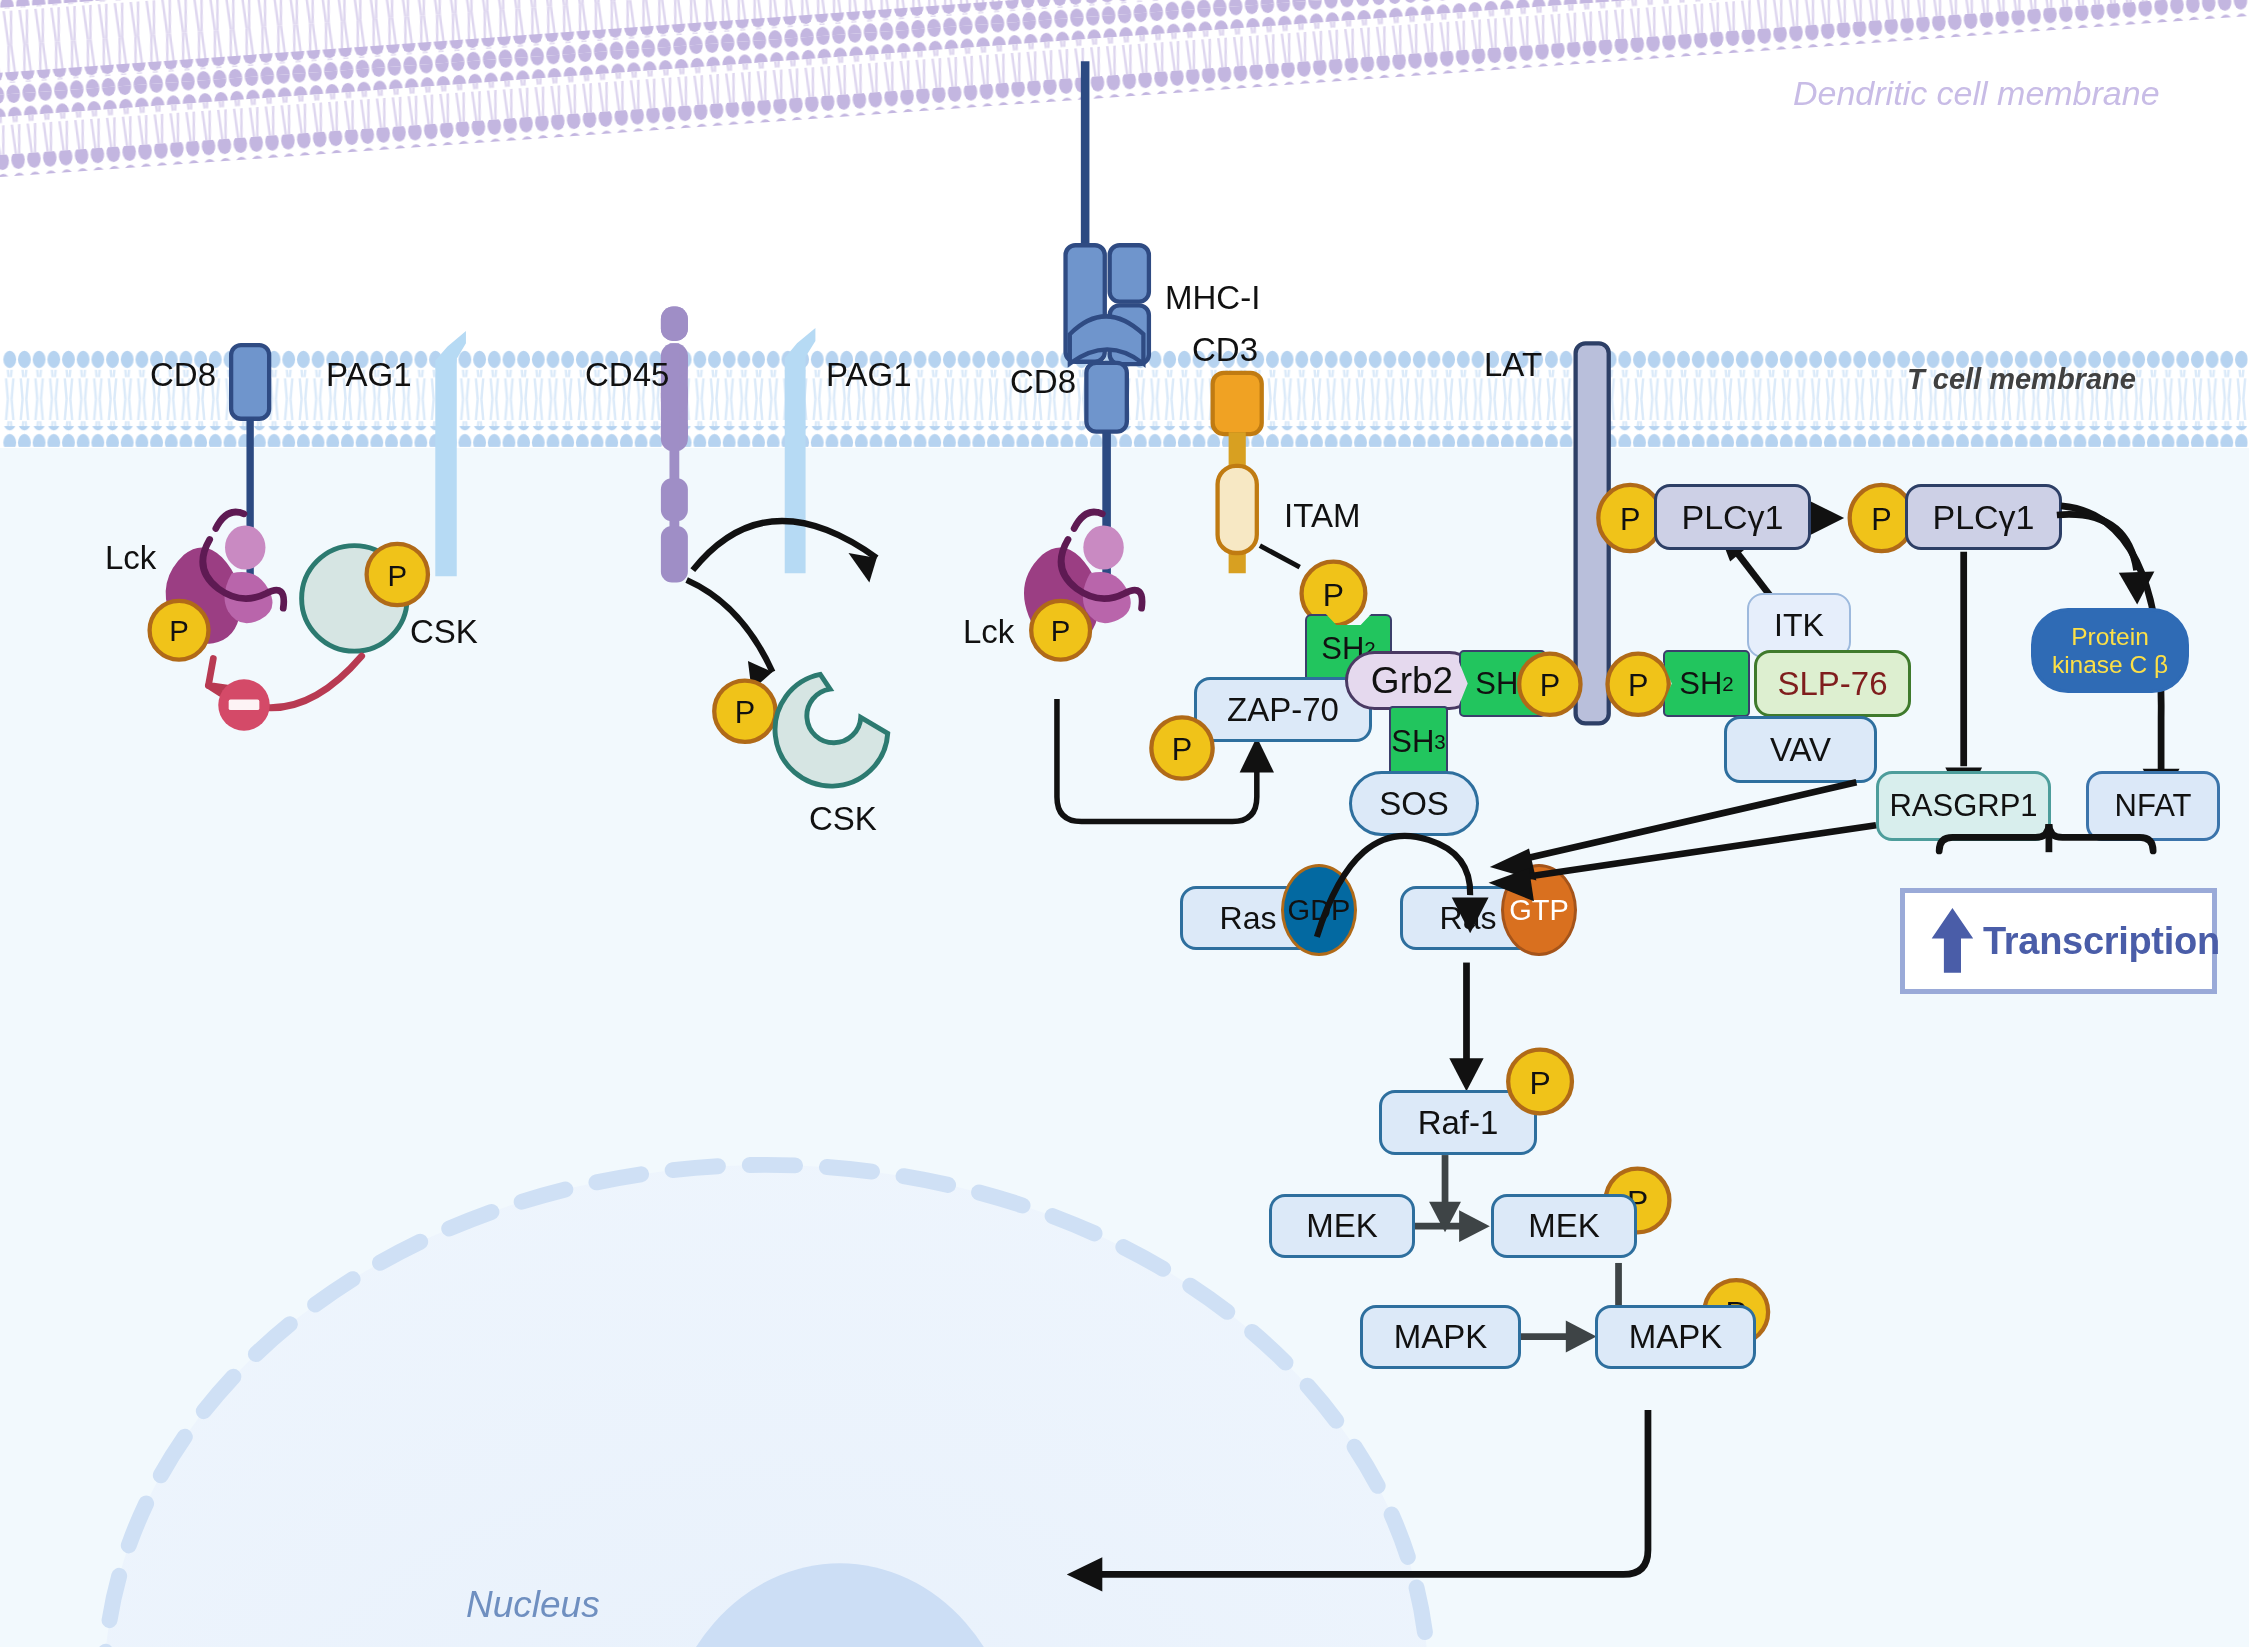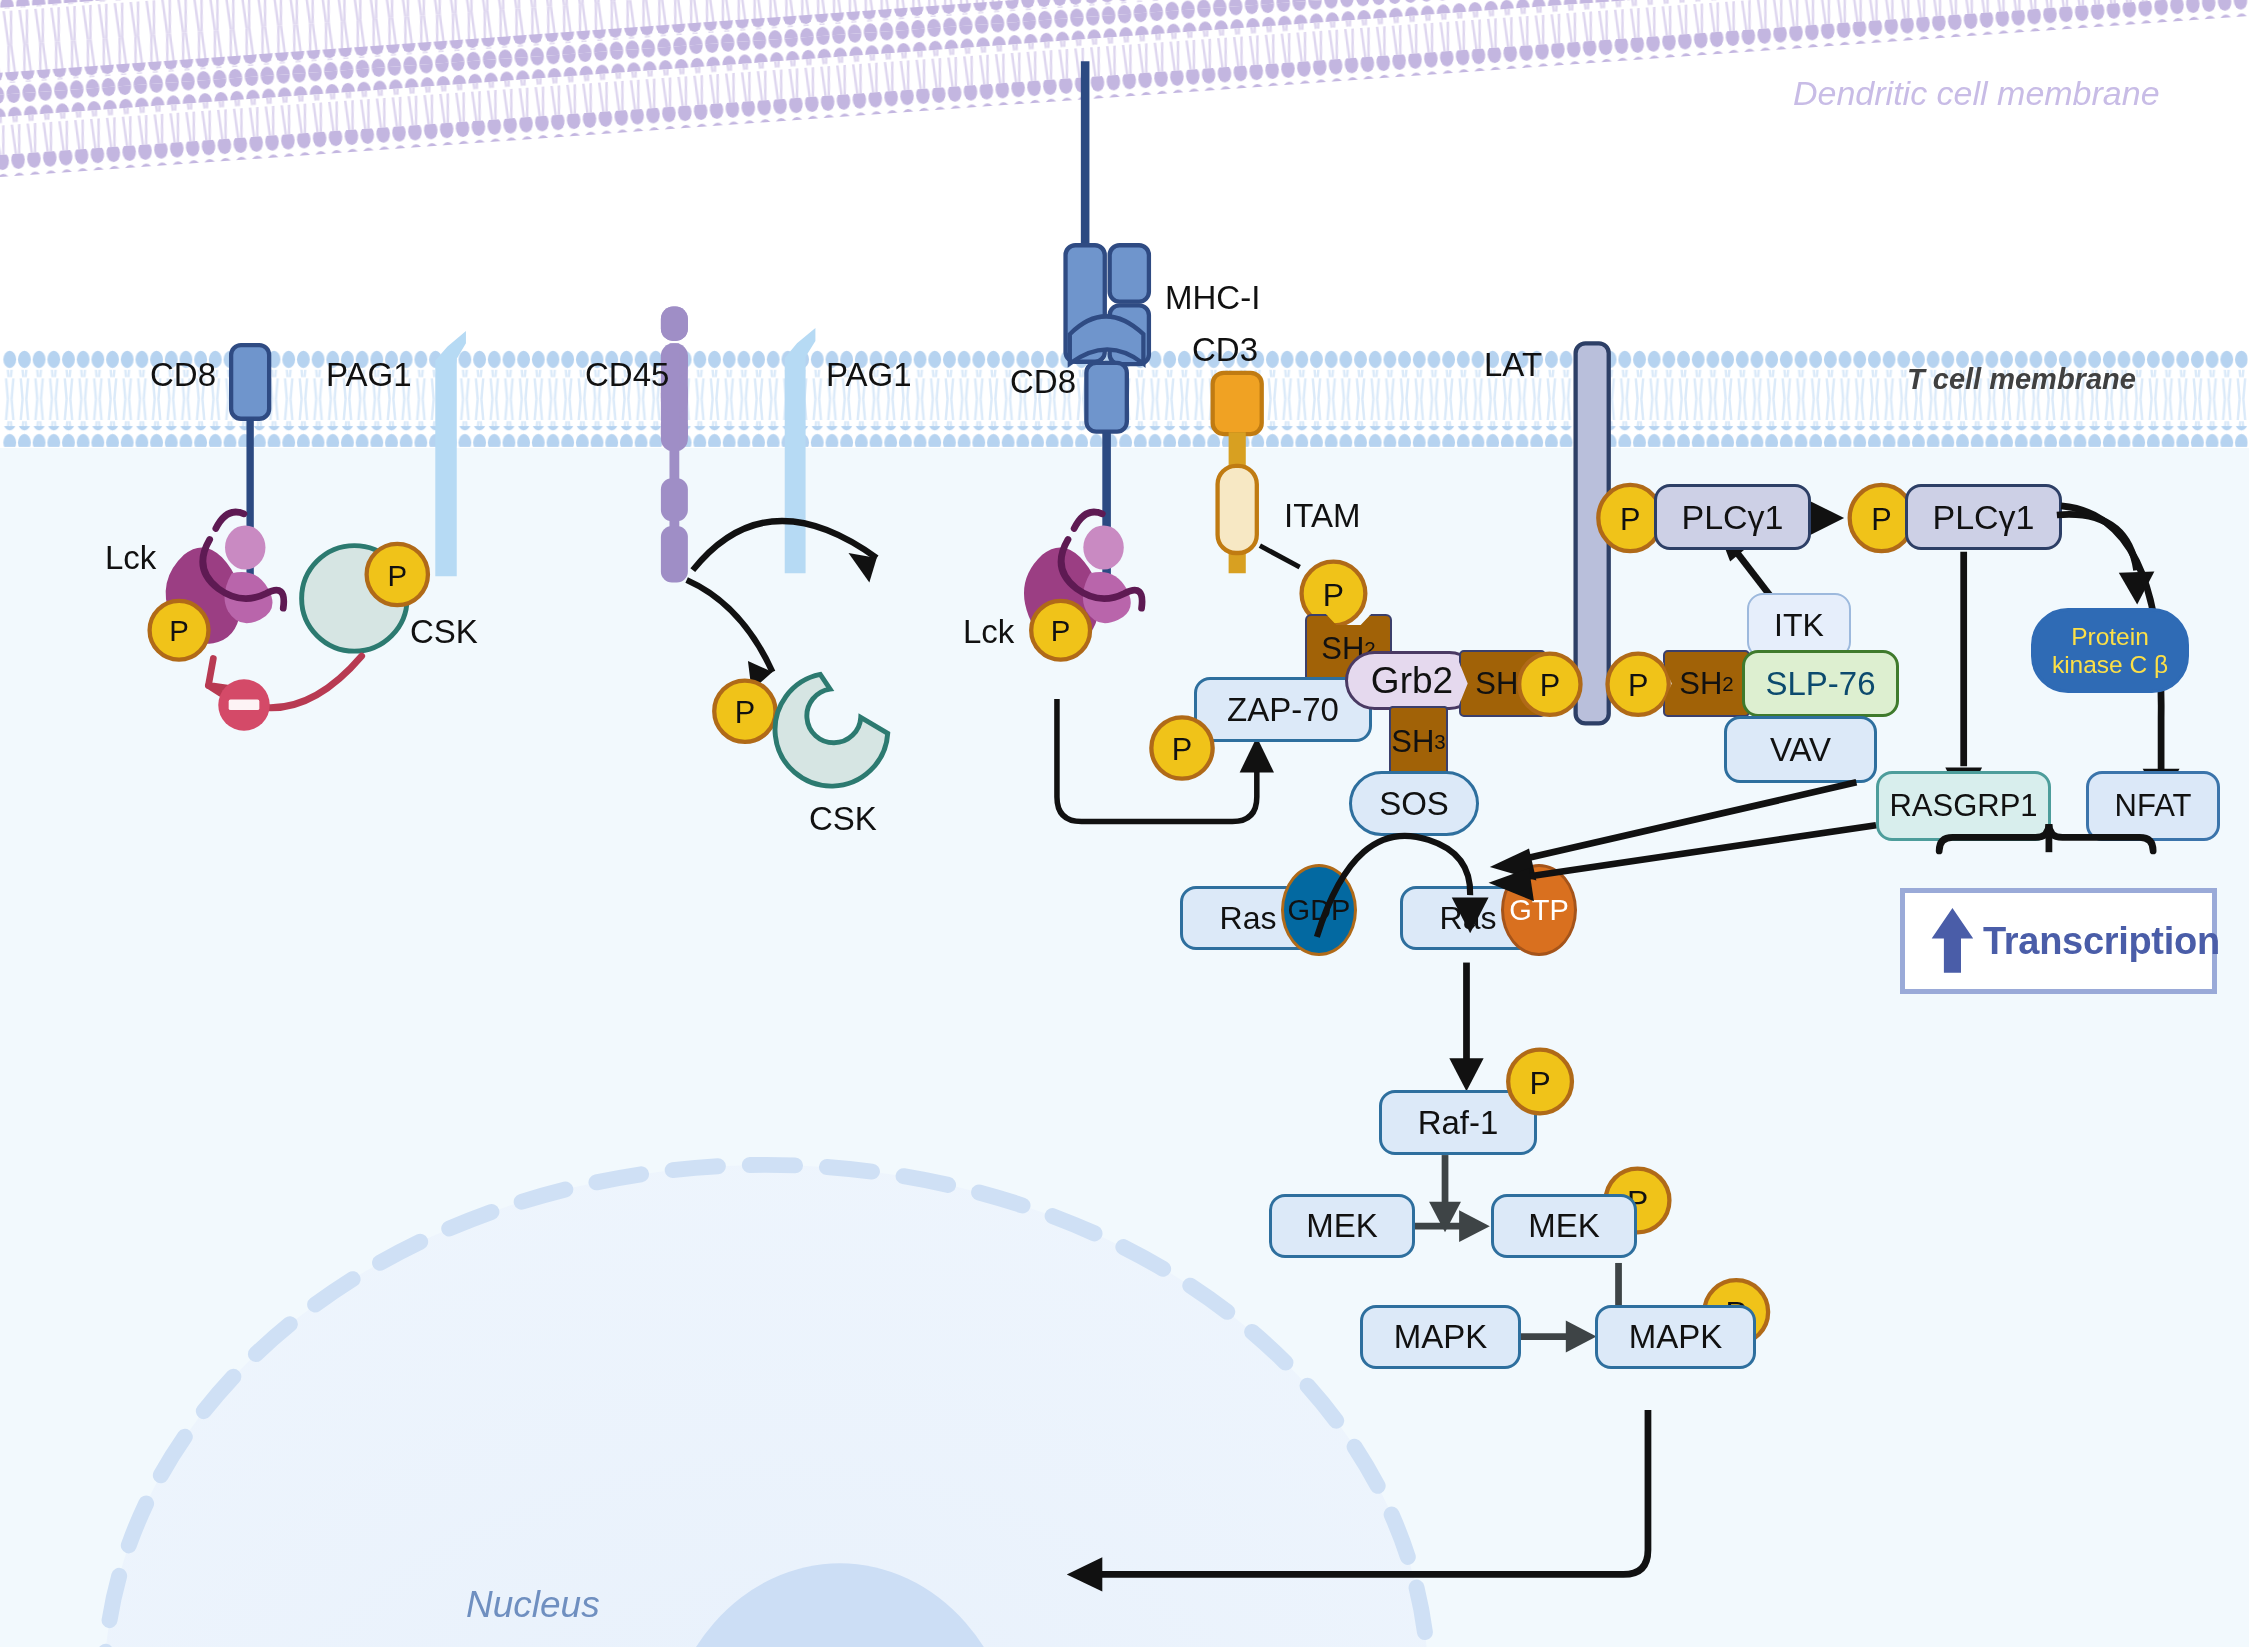--- a/index.html
+++ b/index.html
@@ -24,26 +24,26 @@
   .memlabel.d{color:#c8bce6;font-size:34px;}
   
   .node{position:absolute;display:flex;align-items:center;justify-content:center;
         box-sizing:border-box;white-space:nowrap;text-align:center;}
   .pill{border-radius:612px;}
   .rrect{border-radius:16px;}
   .lbl{position:absolute;color:#111;white-space:nowrap;}
   
   .blue-prot{background:#dce9f8;border:3.1px solid #2e6f9e;color:#111;}
   
-  .sh{background:#a16207;border:2.5px solid #3b3f6b;color:#111;}
+  .sh{background:#22c55e;border:2.5px solid #3b3f6b;color:#111;}
   .ncirc{background:#0369a1;border:3.7px solid #b06a18;border-radius:50%;color:#111;}
   .gtpcirc{background:#d9701f;border:3.7px solid #a5541a;border-radius:50%;color:#fff;}
   .plc{background:#cdd0e6;border:3.1px solid #2d3f66;color:#111;}
   .grb2{background:#e5d9ee;border:3.1px solid #4a3a63;color:#111;}
-  .slp{background:#ddefd0;border:3.1px solid #3f7a2c;color:#0c4a6e;}
+  .slp{background:#ddefd0;border:3.1px solid #3f7a2c;color:#7f1d1d;margin-left:12px;}
   .itk{background:#e6eefb;border:2.5px solid #9db9dd;color:#111;}
   .rasgrp{background:#d8eeed;border:3.1px solid #4d9d9b;color:#111;}
   .pkc{background:#2f6bb5;border:3.1px solid #2f6bb5;color:#fde047;line-height:1.12;}
   .nfat{background:#dbe8f8;border:3.1px solid #3b74ab;color:#111;}
   svg{position:absolute;left:0;top:0;overflow:visible;}
   .sub{font-size:0.66em;vertical-align:-0.25em;}
   .transbox{position:absolute;background:#fff;border:5.5px solid #9aaad8;
             display:flex;align-items:center;}
   .transtext{color:#4a5da8;font-weight:700;font-size:38px;letter-spacing:-0.3px;}
   .nucleus-label{position:absolute;font-style:italic;color:#6f8fc0;font-size:37px;margin-top:33px;}

